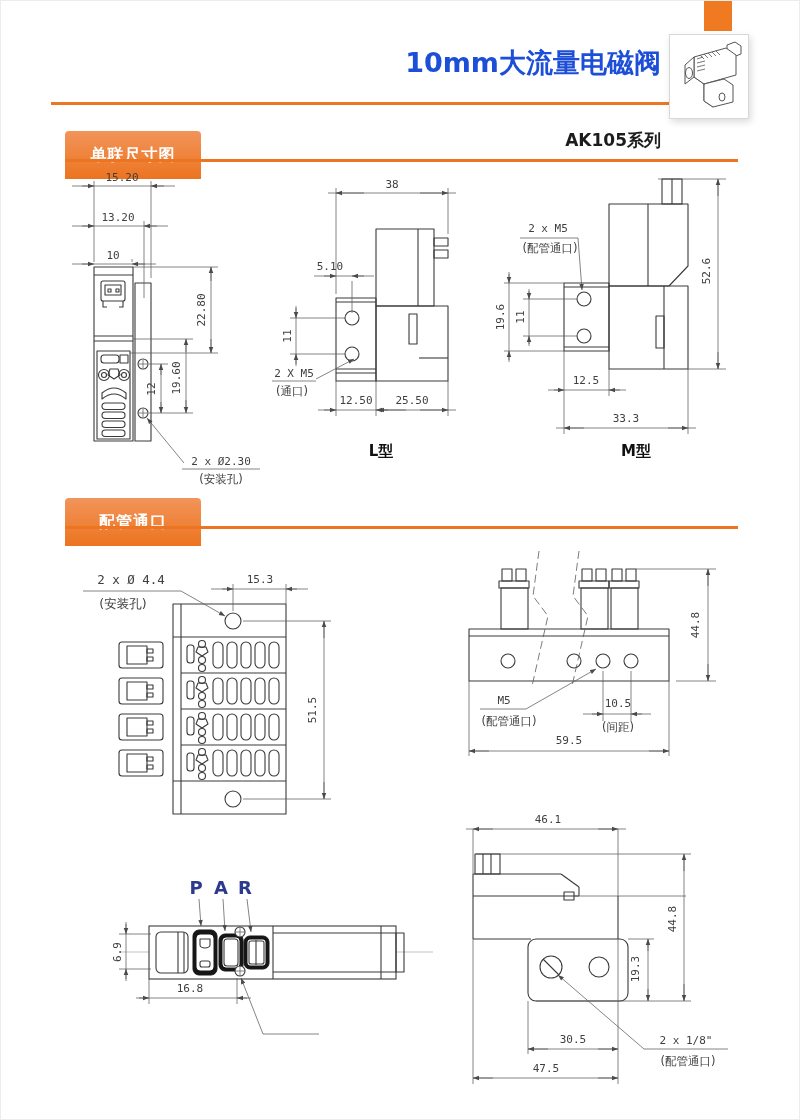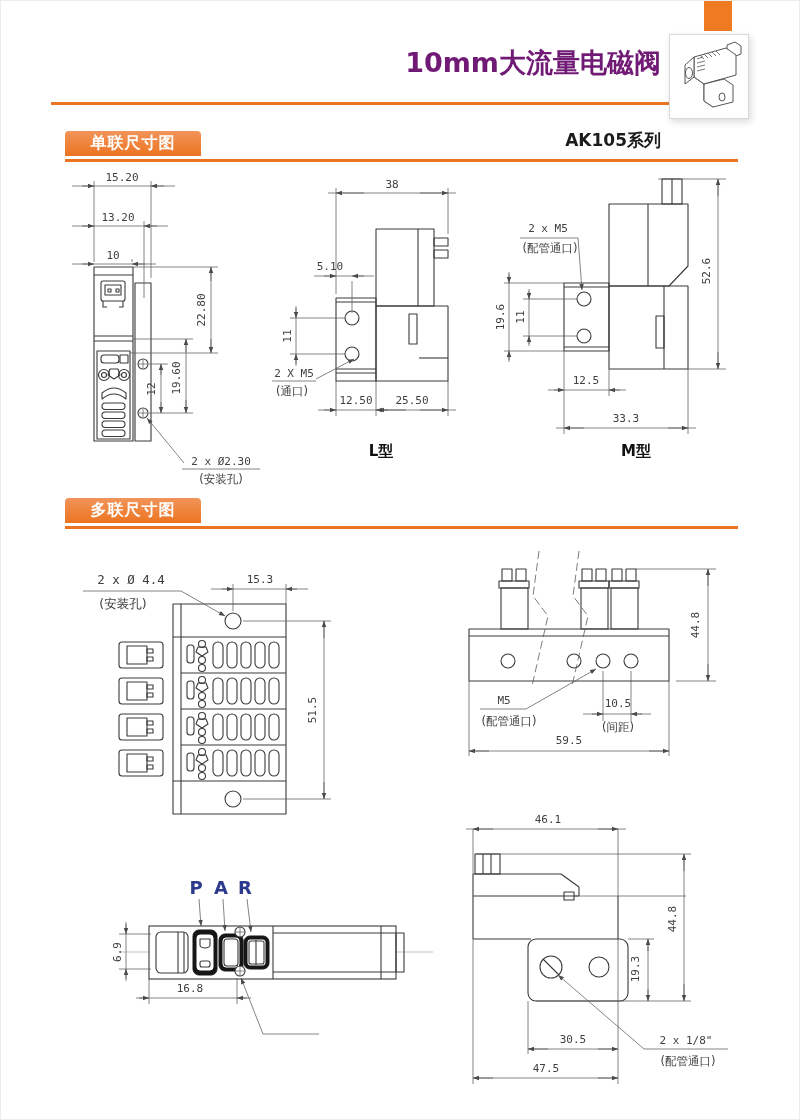--- a/index.html
+++ b/index.html
@@ -1,25 +1,25 @@
 <!DOCTYPE html>
 <html><head>
 <meta charset="utf-8">
 <style>
   html,body{margin:0;padding:0;background:#fff;}
   #page{position:relative;width:800px;height:1120px;background:#fff;border:1px solid #ececec;box-sizing:border-box;overflow:hidden;font-family:"DejaVu Sans",sans-serif;}
   .abs{position:absolute;}
   
   #top-tab{left:703px;top:0;width:28px;height:30px;background:#F07A21;}
-  #main-title{right:138px;top:44px;font-size:27px;font-weight:bold;color:#701a75;white-space:nowrap;}
+  #main-title{right:138px;top:44px;font-size:27px;font-weight:bold;color:#1d4ed8;white-space:nowrap;}
   #series{right:138px;top:80px;font-size:17px;font-weight:600;color:#1c1c1c;white-space:nowrap;margin-top:48px;}
   #title-rule{left:50px;top:101px;width:696px;height:3px;background:#EE7623;}
   #product-box{left:668px;top:33px;width:78px;height:83px;background:#fff;border:1px solid #d8d8d8;box-shadow:2px 3px 7px rgba(0,0,0,.14);z-index:5;}
   
-  .strip{left:64px;width:136px;height:25px;background:linear-gradient(180deg,#F2945A,#EC7420);border-radius:4px 4px 0 0;color:#fff;font-size:16px;font-weight:bold;display:flex;align-items:center;justify-content:center;letter-spacing:1px;}
+  .strip{left:64px;width:136px;height:48px;background:linear-gradient(180deg,#F2945A,#EC7420);border-radius:4px 4px 0 0;color:#fff;font-size:16px;font-weight:bold;display:flex;align-items:center;justify-content:center;letter-spacing:1px;}
   .rule{left:64px;width:673px;height:3px;background:#ED7420;}
   #strip-single{top:130px;} #rule-single{top:158px;}
   #strip-multi{top:497px;}  #rule-multi{top:525px;}
   
   .ol{stroke:#3a3a3a;stroke-width:1.1;fill:none;stroke-linejoin:round;}
   .olw{stroke:#3a3a3a;stroke-width:1.1;fill:#fff;}
   .blk{fill:#161616;stroke:#161616;stroke-width:1;}
   .inw{fill:#fff;stroke:#fff;}
   .dim{stroke:#5b5b5b;stroke-width:.75;fill:none;}
   .dsh{stroke:#5b5b5b;stroke-width:.8;fill:none;stroke-dasharray:8 4;}
@@ -49,21 +49,21 @@
         <path d="M34,49 l0,17 l9,6"></path>
         <ellipse cx="52" cy="62" rx="3" ry="4"></ellipse>
         <path d="M27,24 l6,-2 M27,28 l8,-2 M27,32 l8,-2 M27,36 l8,-2" stroke-width=".8"></path>
         <path d="M30,20 l4,4 M34,19 l4,4 M38,18 l4,4 M42,17 l4,4 M46,16 l4,4" stroke-width=".8"></path>
       </g>
     </svg>
   </div>
 
   <div class="abs strip" id="strip-single">单联尺寸图</div>
   <div class="abs rule" id="rule-single"></div>
-  <div class="abs strip" id="strip-multi">多联尺寸图</div>
+  <div class="abs strip" id="strip-multi">配管通口</div>
   <div class="abs rule" id="rule-multi"></div>
 
   <svg class="abs" style="left:55px;top:162px" width="215" height="330" viewBox="0 0 215 330">
     <defs>
         <marker id="mA" markerWidth="9" markerHeight="7" refX="8.5" refY="3.5" orient="auto">
           <path d="M.5,.5 L8.5,3.5 L.5,6.5 Z" fill="#4a4a4a"></path>
         </marker>
       </defs>
     <g>
       <rect class="ol" x="38" y="104" width="39" height="174"></rect>

